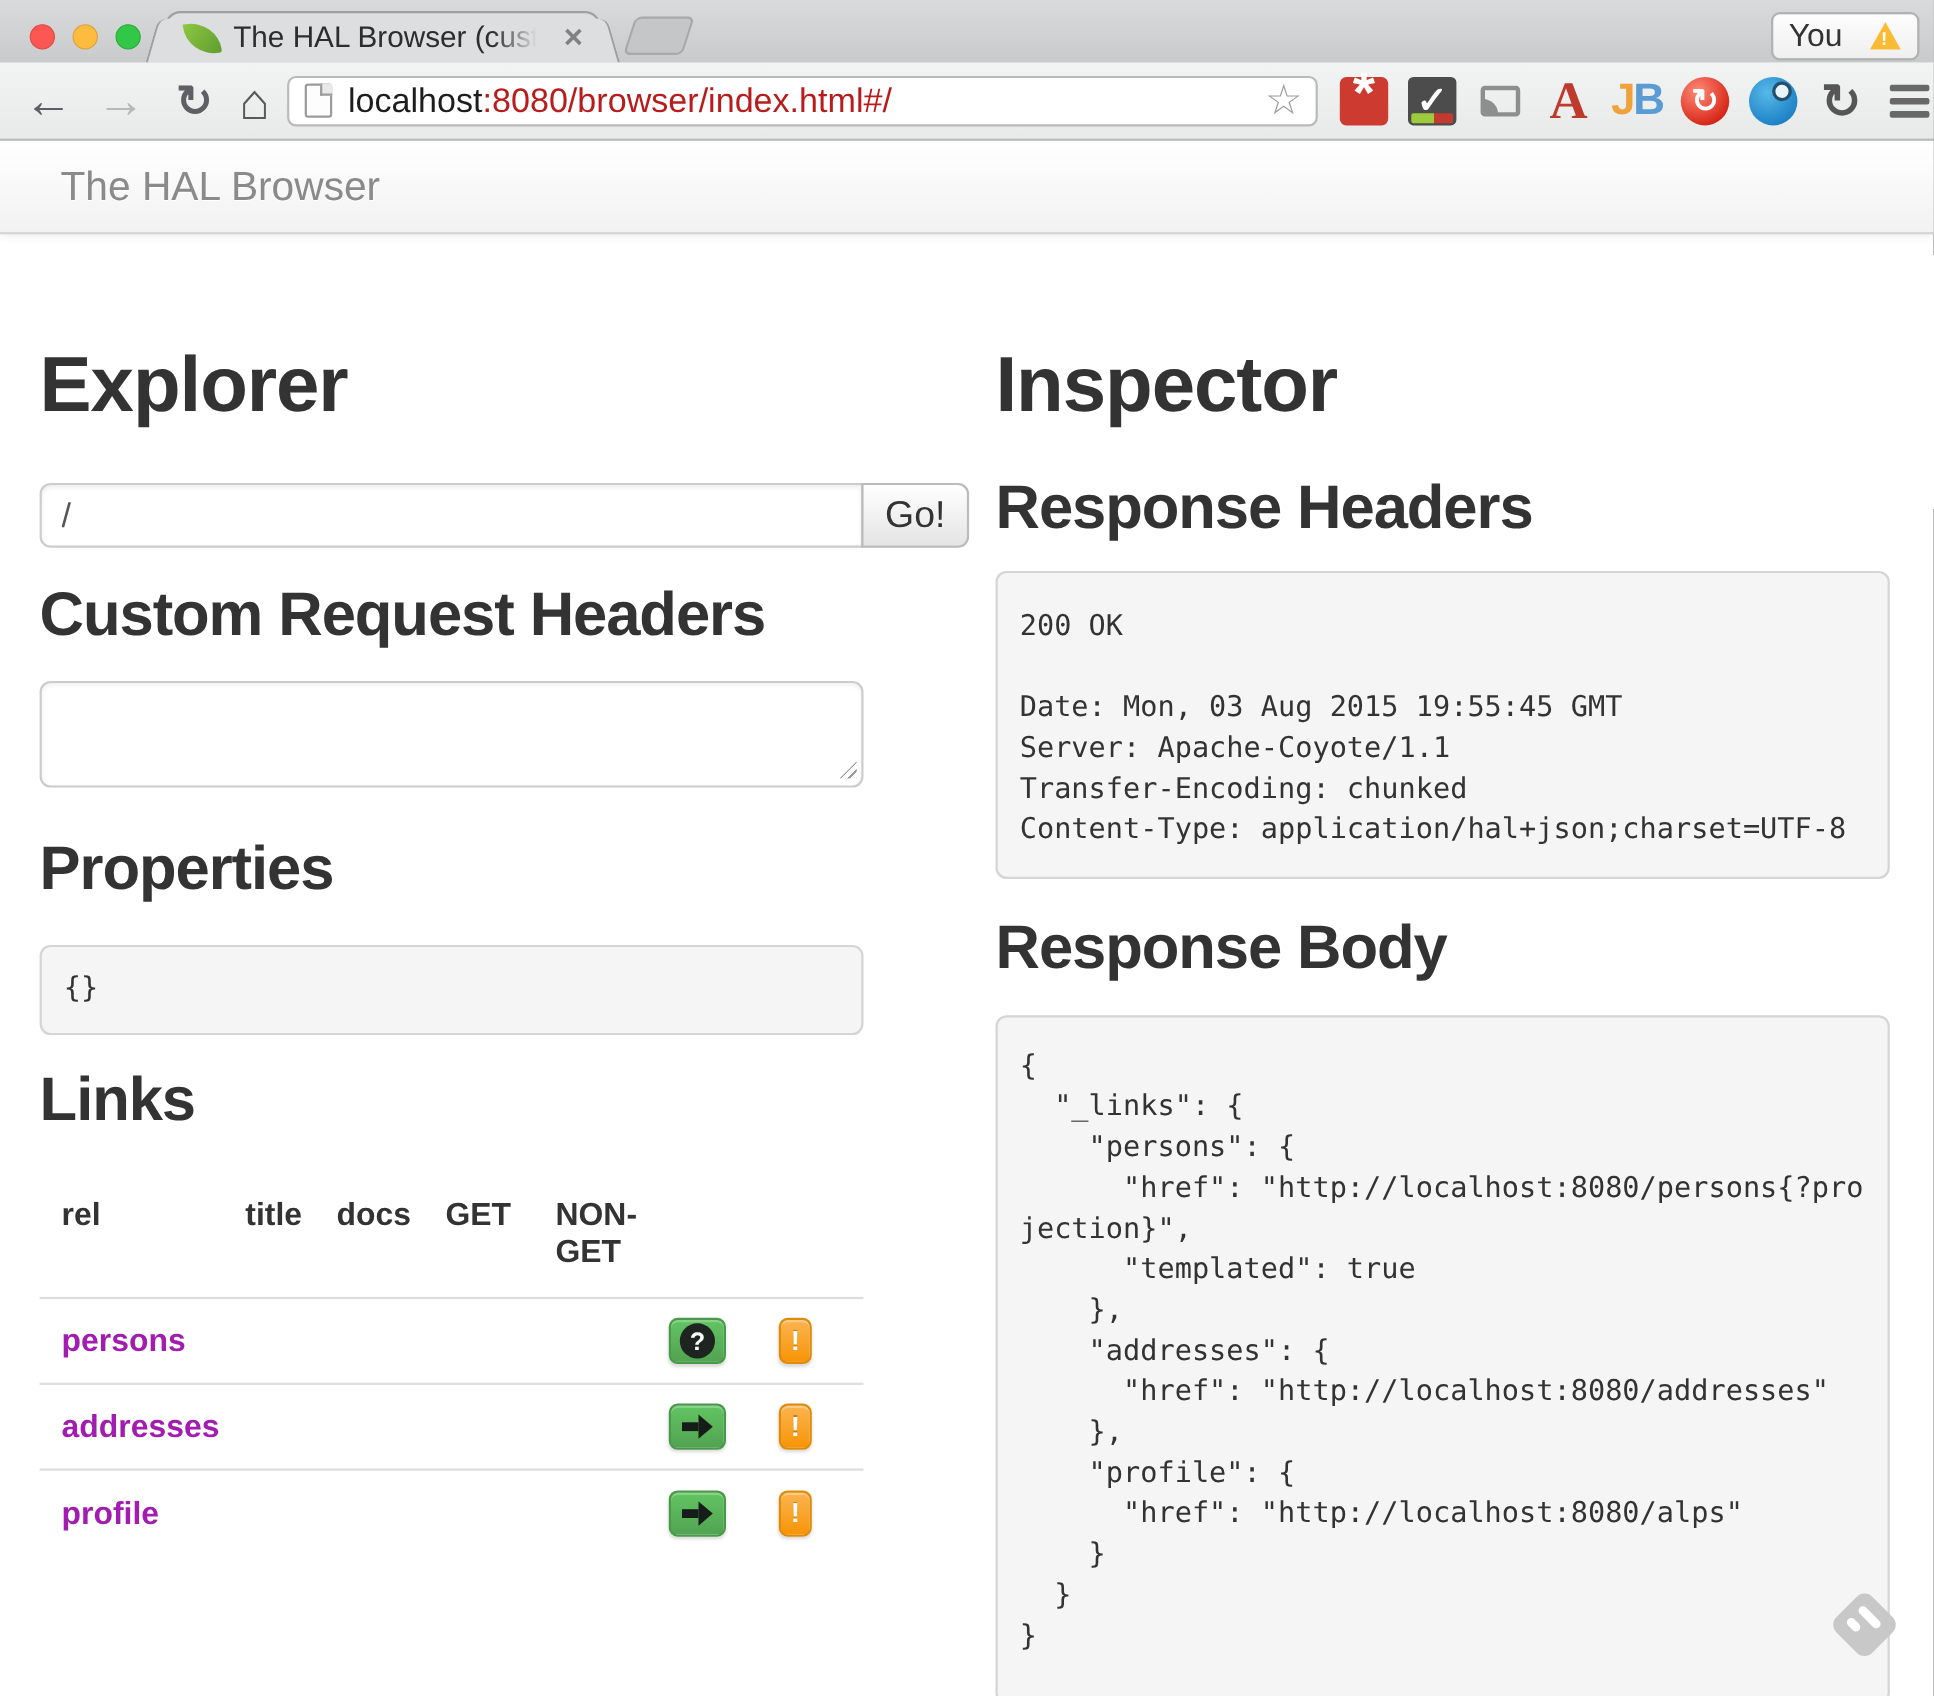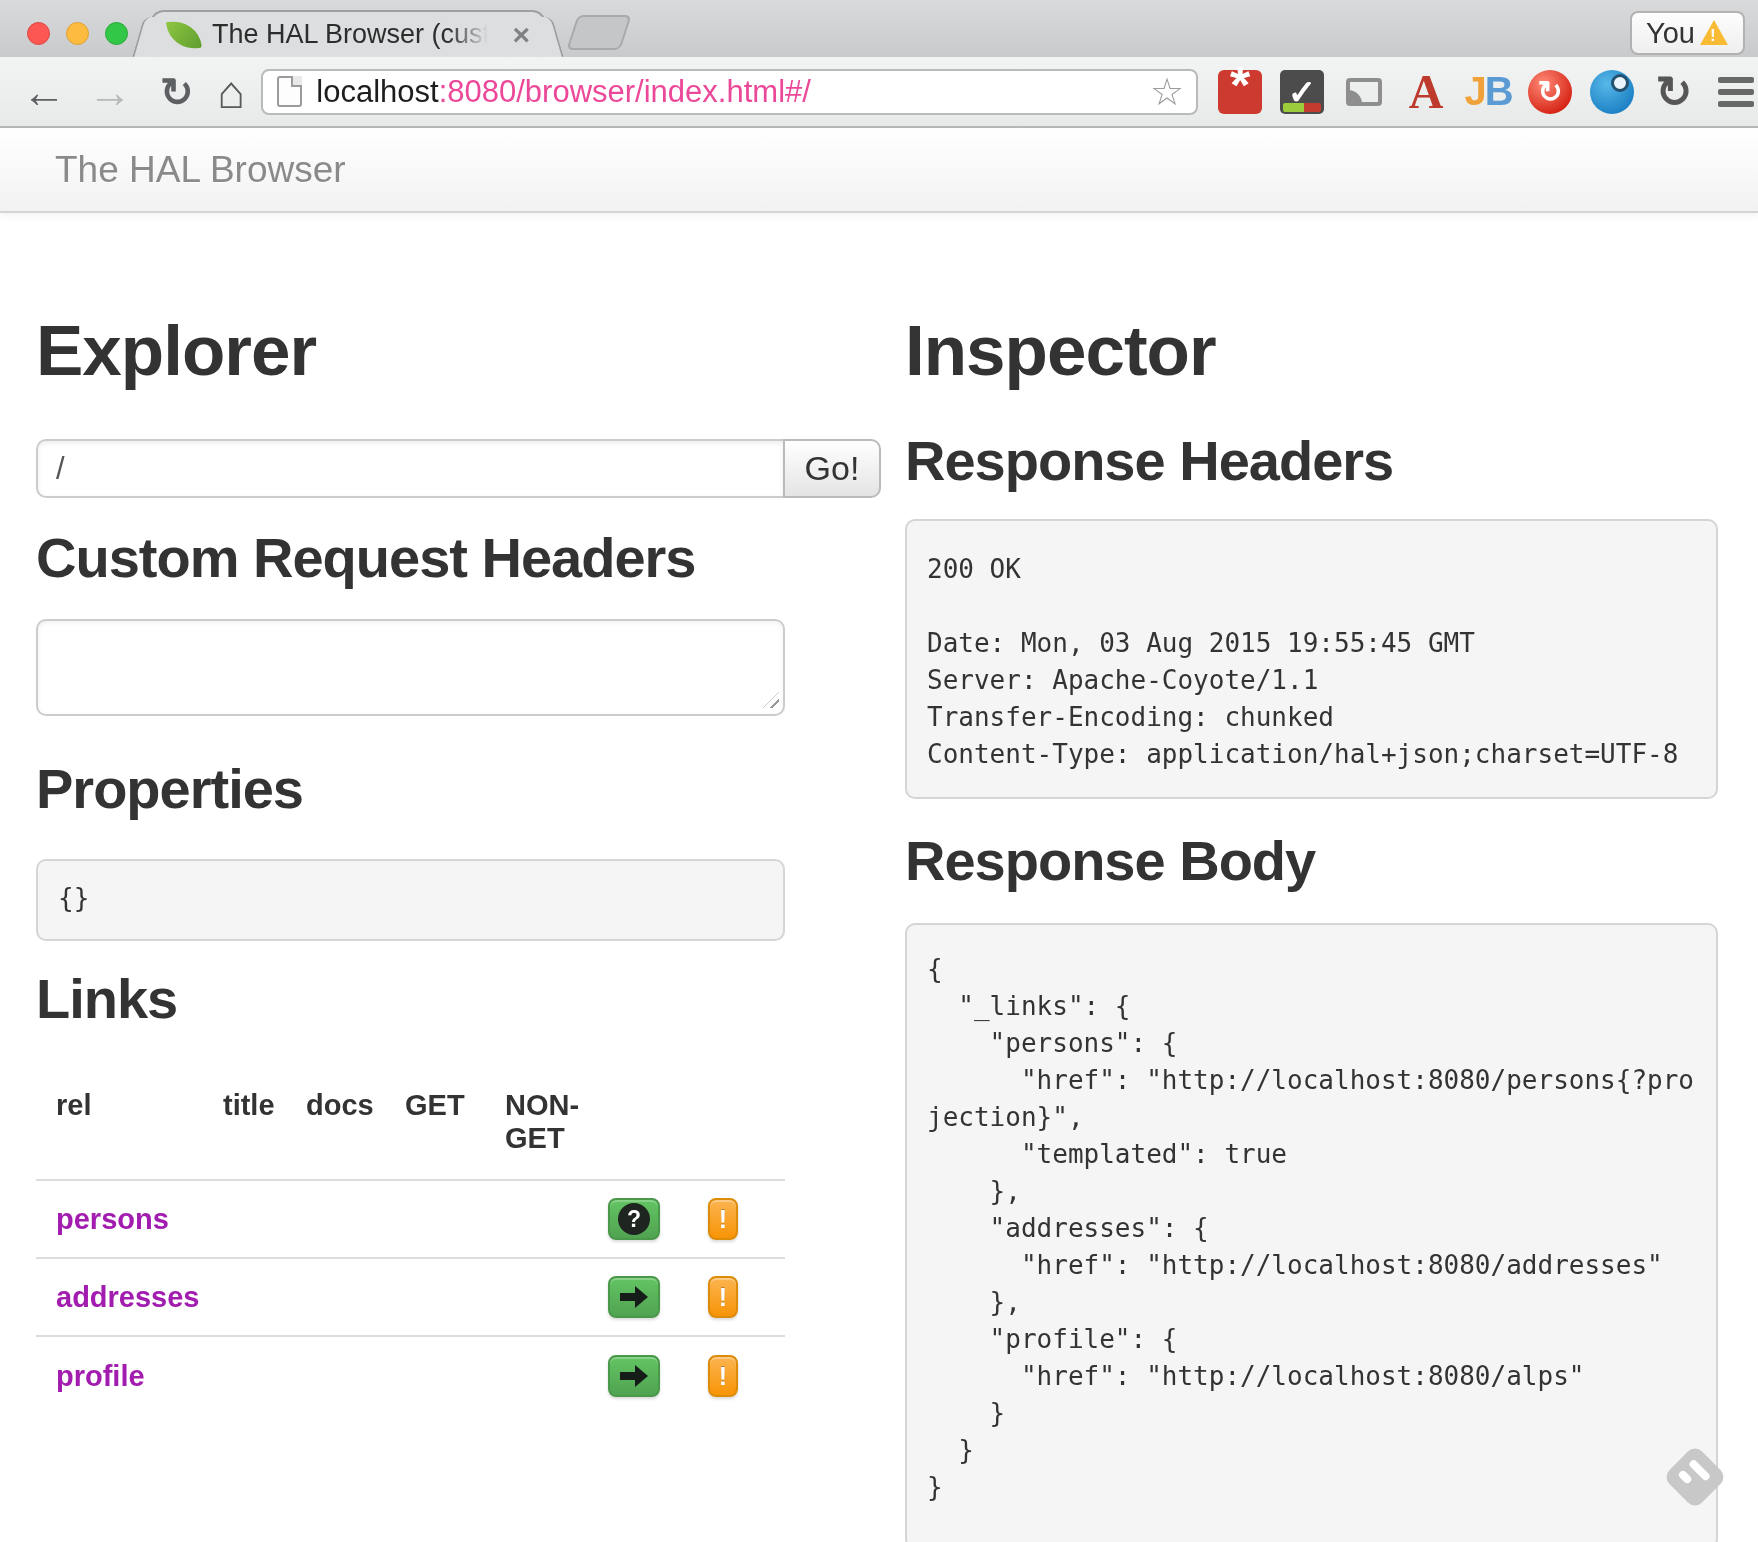--- a/index.html
+++ b/index.html
@@ -20,40 +20,40 @@
   .tab::before, .tab::after { content:''; position:absolute; bottom:0; width:24px; height:40px; background:#dcdedf; }
   .tab::before { left:-14px; transform:skewX(-16deg); border-left:2px solid #9da0a1; border-radius:8px 0 0 0; }
   .tab::after  { right:-14px; transform:skewX(16deg); border-right:2px solid #9da0a1; border-radius:0 8px 0 0; }
   .leaf { width:32px; height:30px; margin-right:12px; background:linear-gradient(135deg,#8ec641,#5f9e2f); border-radius:2% 100% 10% 100%; transform:rotate(-8deg); flex:none; }
   .tab-title { position:relative; font-size:27px; color:#2d2d2d; white-space:nowrap; overflow:hidden; width:282px; }
   .tab-fade { position:absolute; right:46px; top:4px; width:50px; height:40px; background:linear-gradient(90deg, rgba(220,222,223,0), #dcdedf 80%); z-index:2; }
   .tab-close { position:relative; z-index:3; margin-left:auto; font-size:30px; color:#7f8283; font-weight:bold; line-height:1; }
 
   .newtab { position:absolute; left:572px; top:15px; width:54px; height:35px; background:#c5c6c7; border:2px solid #a8a9aa; border-radius:6px; transform:skewX(-18deg); }
 
-  .you-btn { position:absolute; right:13px; top:11px; height:44px; padding:0 14px; display:flex; align-items:center; gap:4px;
+  .you-btn { position:absolute; right:13px; top:11px; height:44px; padding:0 14px; display:flex; align-items:center; gap:24px;
              background:linear-gradient(#fdfdfd,#efefef); border:2px solid #b2b2b2; border-radius:8px; font-size:29px; color:#333; }
   .warn-wrap { position:relative; width:30px; height:26px; }
   .warn-tri { position:absolute; left:1px; top:0; width:0; height:0; border-left:14px solid transparent; border-right:14px solid transparent; border-bottom:25px solid #f8bb33; }
   .warn-wrap::after { content:'!'; position:absolute; left:11px; top:6px; font-size:17px; font-weight:bold; color:#fff; }
 
   
   .toolbar { position:relative; height:71px; background:linear-gradient(#f2f3f3,#e8e9e9); border-bottom:2px solid #b6b7b8; display:flex; align-items:center; }
   .navbtn { font-size:44px; line-height:1; color:#5d6062; font-weight:bold; }
   .navbtn.back { margin-left:22px; }
   .navbtn.fwd  { margin-left:22px; color:#b6b8b9; }
   .navbtn.reload { margin-left:28px; font-size:40px; }
   .navbtn.home { margin-left:24px; font-size:46px; color:#57595b; }
 
   .urlbar { margin-left:16px; width:966px; height:46px; background:#fff; border:2px solid #bababa; border-radius:8px; display:flex; align-items:center; padding:0 12px 0 14px; }
   .page-ico { width:25px; height:31px; background:#fdfdfd; border:2px solid #9b9b9b; border-radius:3px; position:relative; flex:none; }
   .page-ico::after { content:''; position:absolute; right:-2px; top:-2px; width:9px; height:9px; background:#e9e9e9; border-left:2px solid #9b9b9b; border-bottom:2px solid #9b9b9b; }
   .url-text { margin-left:14px; font-size:31px; white-space:nowrap; overflow:hidden; flex:1; }
   .url-host { color:#1d1d1d; }
-  .url-rest { color:#ec4899; }
+  .url-rest { color:#b91c1c; }
   .star-ico { font-size:38px; color:#9c9c9c; }
 
   .ext-row { display:flex; align-items:center; gap:18px; margin-left:20px; }
   .ext { width:44px; height:44px; display:flex; align-items:center; justify-content:center; flex:none; position:relative; }
   .ext-lastpass { background:#cd3a30; border-radius:6px; color:#fff; font-size:52px; line-height:0; padding-bottom:14px; font-weight:bold; }
   .ext-checker { background:#4c4c4c; border-radius:5px; color:#fff; font-size:34px; font-weight:bold; }
   .ext-checker::after { content:''; position:absolute; left:3px; bottom:2px; width:38px; height:9px; background:linear-gradient(90deg,#9ccc3c 0 55%, #c23b2e 55% 100%); border-radius:2px; }
   .cast-box { width:36px; height:28px; border:4px solid #8e8e8e; border-radius:4px; position:relative; }
   .cast-box::after { content:''; position:absolute; left:-2px; bottom:-2px; width:14px; height:14px; background:#8e8e8e; border-radius:0 100% 0 0; }
   .ext-a { color:#bd3a2d; font-family:"Liberation Serif", serif; font-weight:bold; font-size:48px; }

